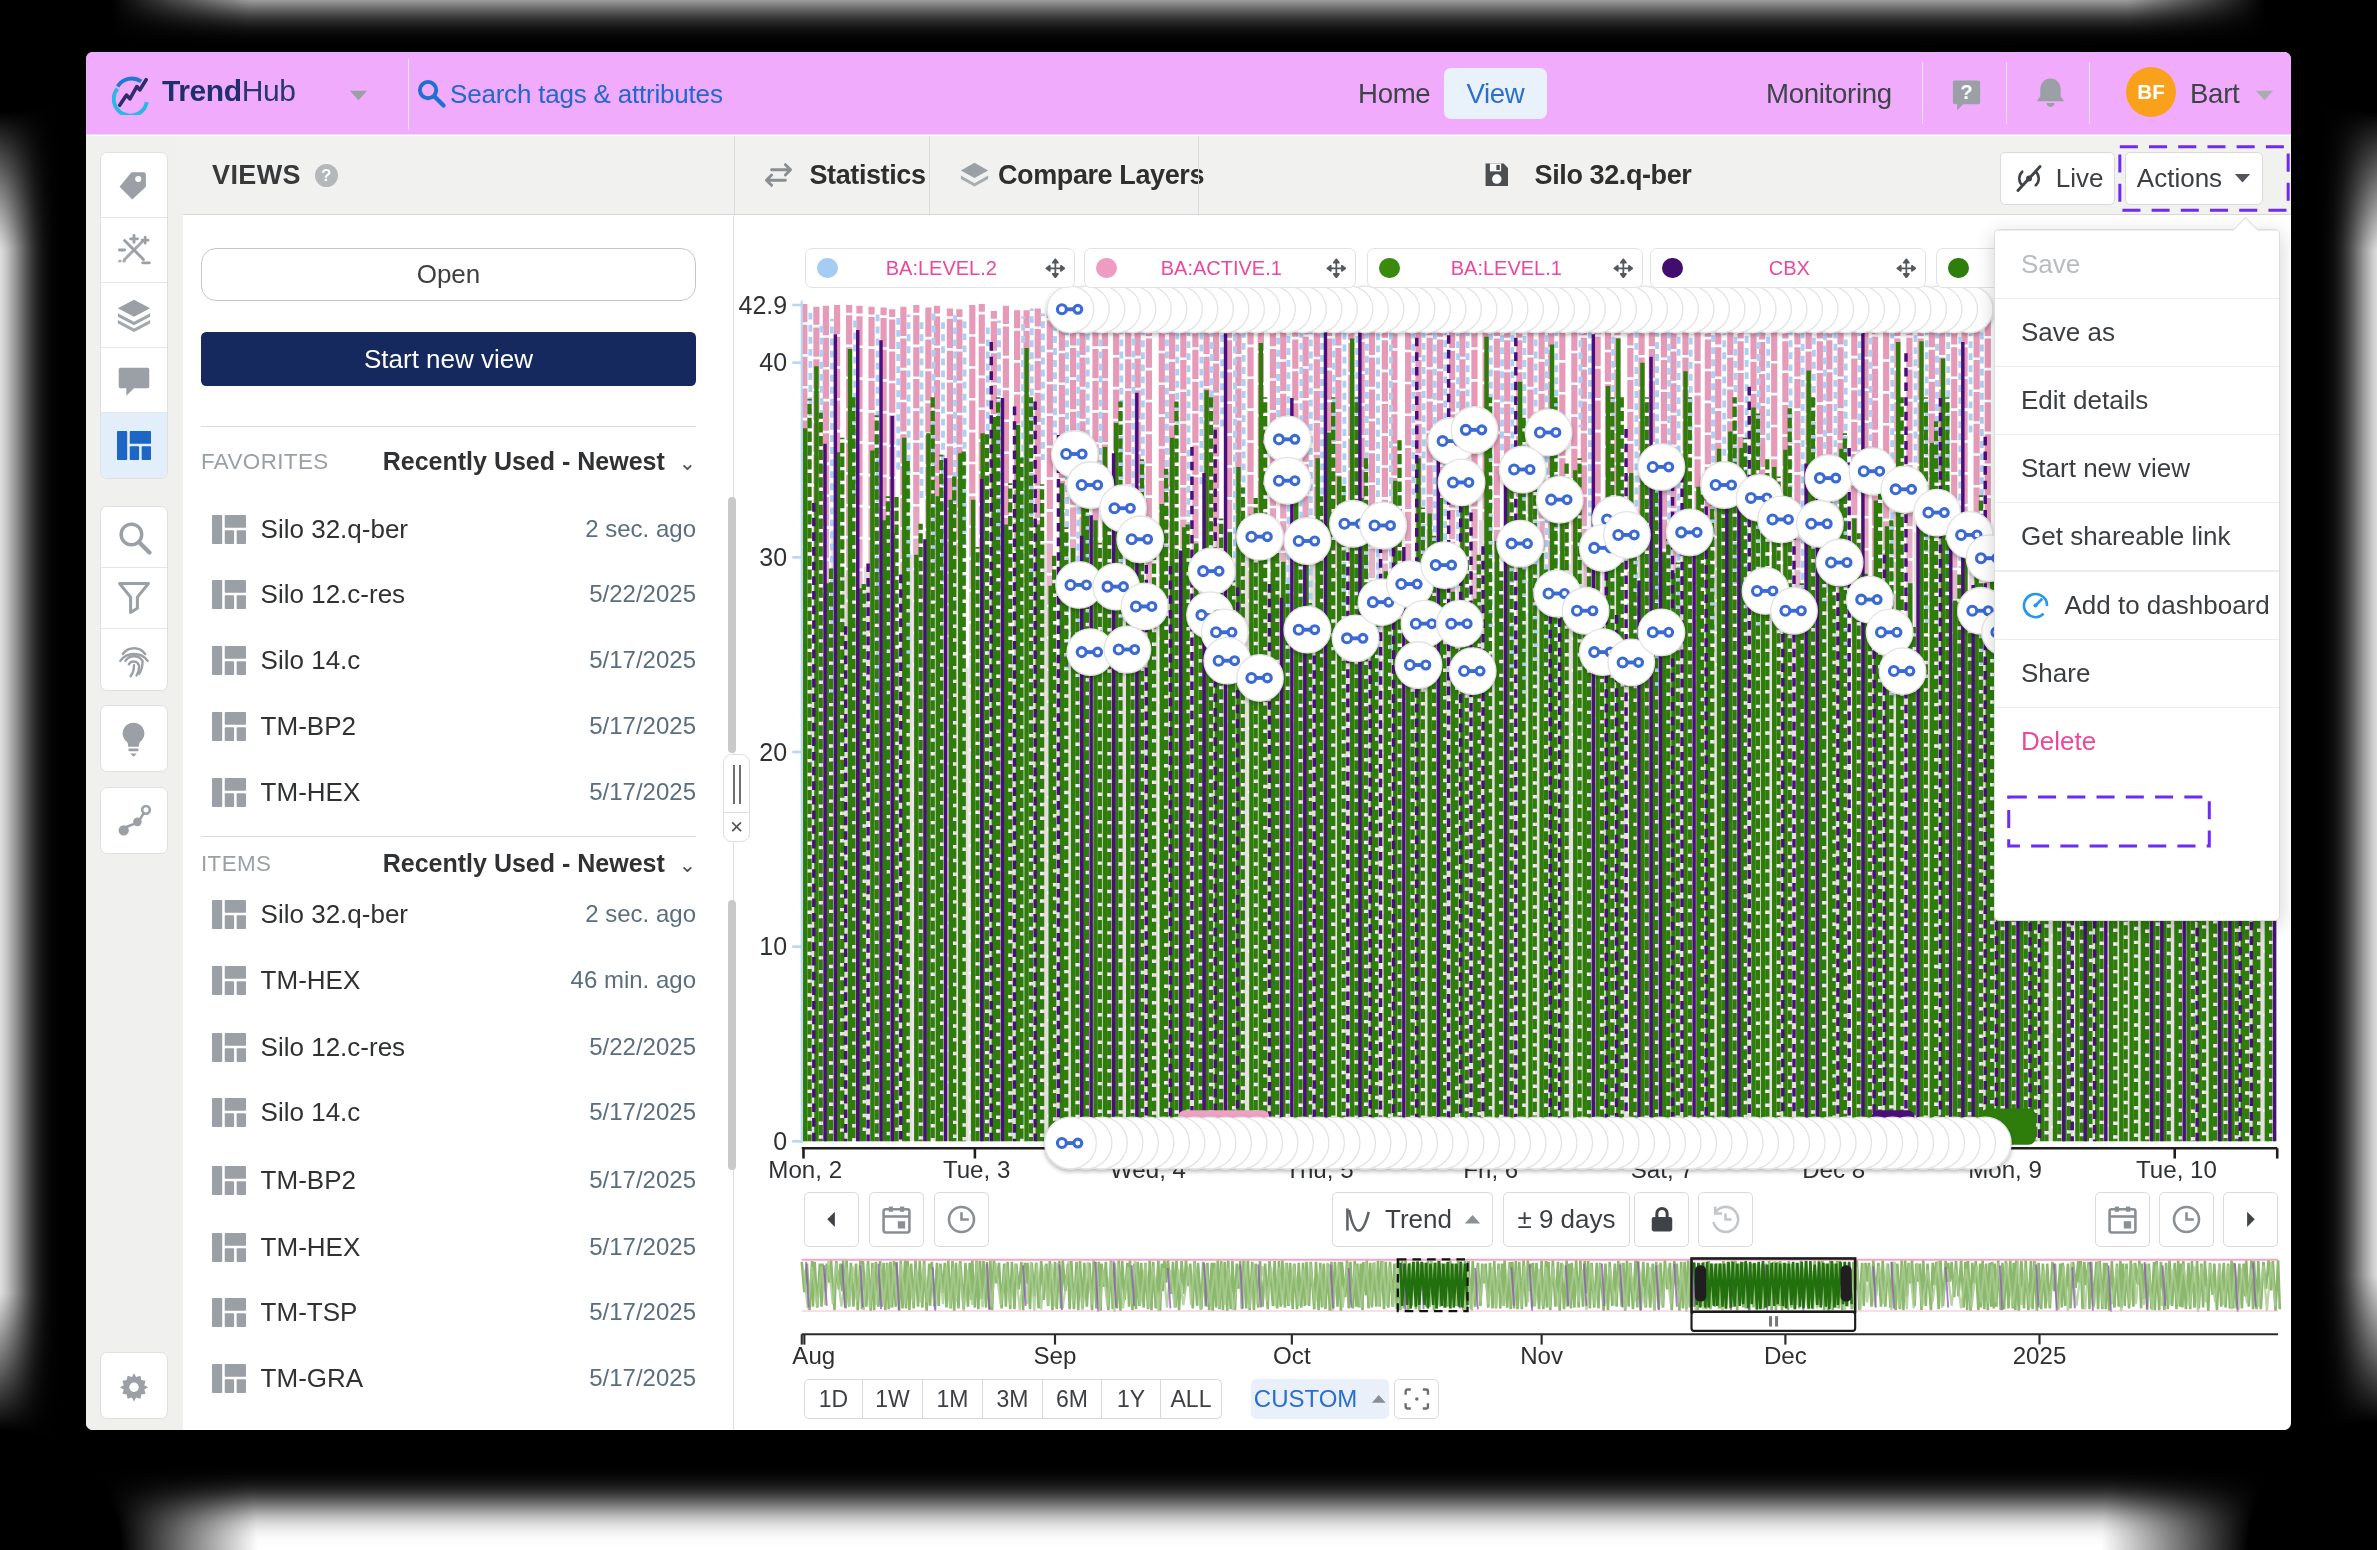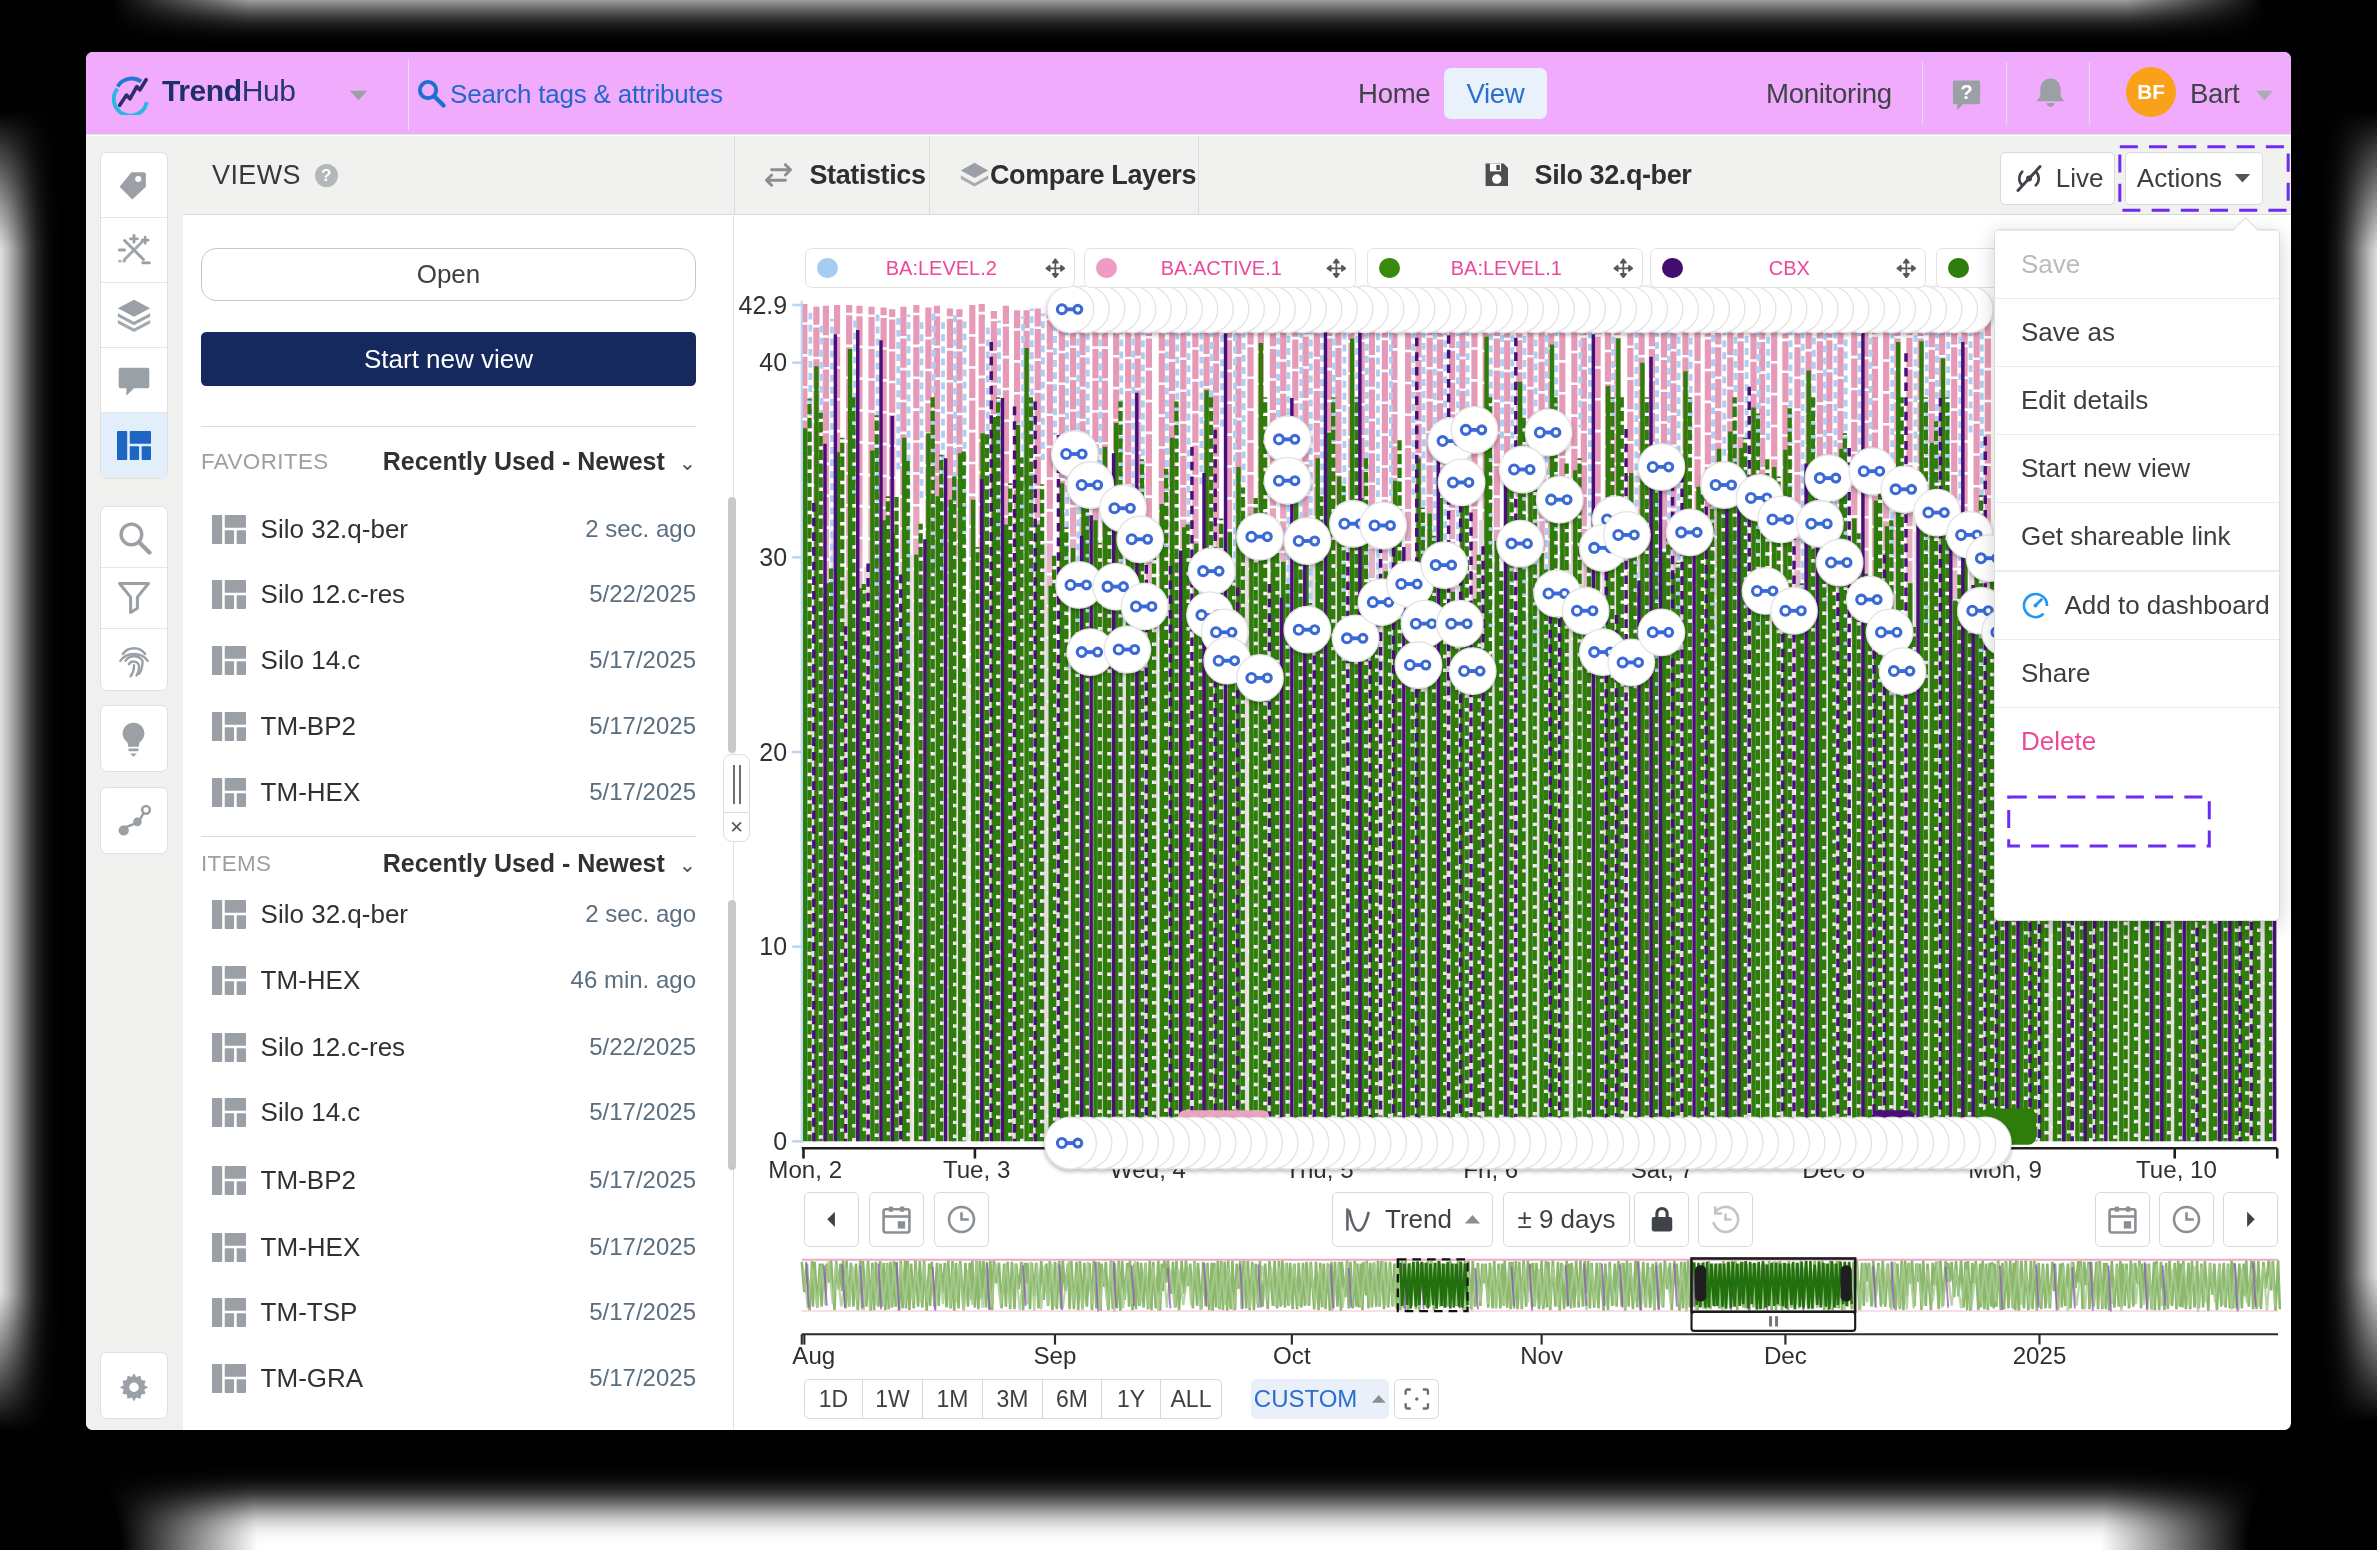--- a/index.html
+++ b/index.html
@@ -12,21 +12,21 @@
 .hdr{position:absolute;left:0;top:0;width:2205px;height:83px;background:#f0abfc;border-bottom:1.7px solid #e3e3e3}
 .band{position:absolute;left:0;top:84px;width:2205px;height:79px;background:#f1f1ef;border-bottom:1.7px solid #d8d8d8}
 .rail{position:absolute;left:0;top:84px;width:97px;height:1294px;background:#f0f0ee}
 .rbg{position:absolute;left:13.8px;width:68px;border:0.9px solid #dfdfdf;border-radius:6.9px;background:#fff;overflow:hidden}
 .rb{width:66px;height:65px;} .rb{display:flex;align-items:center;justify-content:center;border-bottom:0.9px solid #e6e6e6}
 .rb:last-child{border-bottom:none}
 .rb.sel{background:#e3eefb}
 .rb2{height:61px}
 .panel{position:absolute;left:97px;top:164px;width:551px;height:1215px;background:#fff;border-right:1.7px solid #e0e0e0}
 .vhead{position:absolute;left:97px;top:84px;width:551px;height:79px;display:flex;align-items:center}
-.vtitle{font-size:27px;font-weight:normal;color:#37393b;margin-left:29px;letter-spacing:0.4px}
+.vtitle{font-size:27px;font-weight:bold;color:#37393b;margin-left:29px;letter-spacing:0.4px}
 .qm{width:23px;height:23px;border-radius:50%;background:#b5b8bb;color:#fff;font-size:17px;font-weight:bold;display:flex;align-items:center;justify-content:center;margin-left:13.8px}
 .openbtn{position:absolute;left:115px;top:196px;width:495px;height:53px;border:1.7px solid #c6c6c6;border-radius:15px;background:#fff;font-size:26px;color:#3f3f3f;display:flex;align-items:center;justify-content:center}
 .newbtn{position:absolute;left:115px;top:280px;width:495px;height:54px;border-radius:5.2px;background:#16295f;font-size:26px;color:#fff;display:flex;align-items:center;justify-content:center}
 .psep{position:absolute;left:115px;width:495px;height:0;border-top:1.7px solid #dcdcdc}
 .seclab{position:absolute;font-size:22.4px;color:#9ba0a4;letter-spacing:0.4px}
 .secsort{position:absolute;font-size:25px;font-weight:bold;color:#2f3133;white-space:nowrap;right:1595px}
 .chev{color:#4e5357;font-weight:normal;font-size:20.7px}
 .lrow{position:absolute;left:126px;width:484px;height:34px;display:flex;align-items:center}
 .lrow svg{flex:0 0 auto;margin-top:1.7px}
 .lname{font-size:26px;color:#2f3133;margin-left:14.6px}
@@ -648,21 +648,21 @@
         <path d="M32 21 h-22 M10 21 l6 -6 M10 21 l6 6" stroke="#8a8f94" stroke-width="3.4" fill="none" stroke-linecap="round" stroke-linejoin="round" transform="translate(-6,0)"></path>
       </svg>
       <span style="margin-left:15.5px">Statistics</span>
     </div>
   <div class="bdiv" style="left:843px;z-index:6"></div>
   <div class="bsec" style="left:873px;z-index:6">
       <svg class="" width="31" height="29" viewBox="0 0 36 34">
         <path d="M18 2 L34 11 L18 20 L2 11 Z" fill="#9aa0a5"></path>
 <path d="M2 17 L18 26 L34 17 L34 21 L18 30 L2 21 Z" fill="#9aa0a5" opacity="0.85"></path>
       </svg>
-      <span style="margin-left:0">Compare Layers</span>
+      <span style="margin-left:8px">Compare Layers</span>
     </div>
   <div class="bdiv" style="left:1112px;z-index:6"></div>
   <div class="bsec" style="left:1397px;z-index:6">
       <svg class="" width="27.6" height="27.6" viewBox="0 0 32 32">
         <path d="M3 3 h21 l5 5 v21 h-26 z" fill="#4c4f52"></path>
 <rect x="8" y="3" width="13" height="9" fill="#fff"></rect>
         <rect x="15.5" y="4.5" width="4" height="6" fill="#4c4f52"></rect>
 <circle cx="16" cy="21" r="5.5" fill="#fff"></circle>
       </svg>
       <span style="margin-left:24px">Silo 32.q-ber</span>

